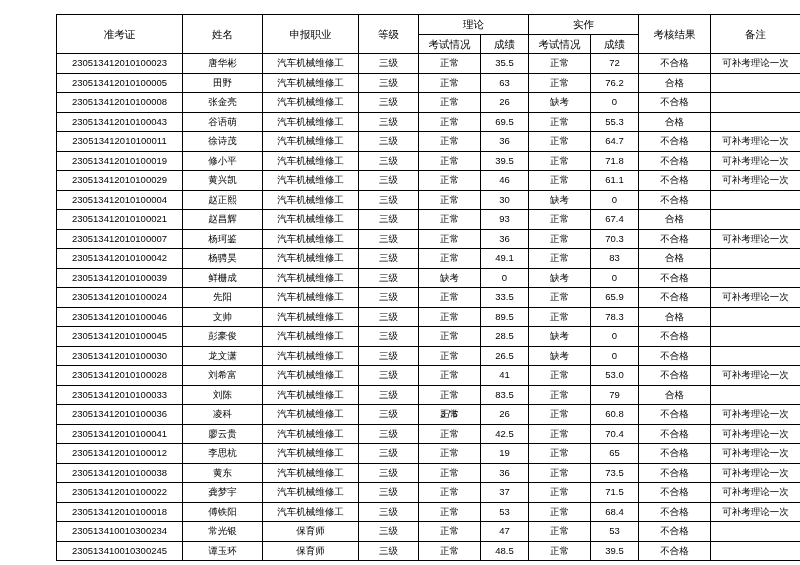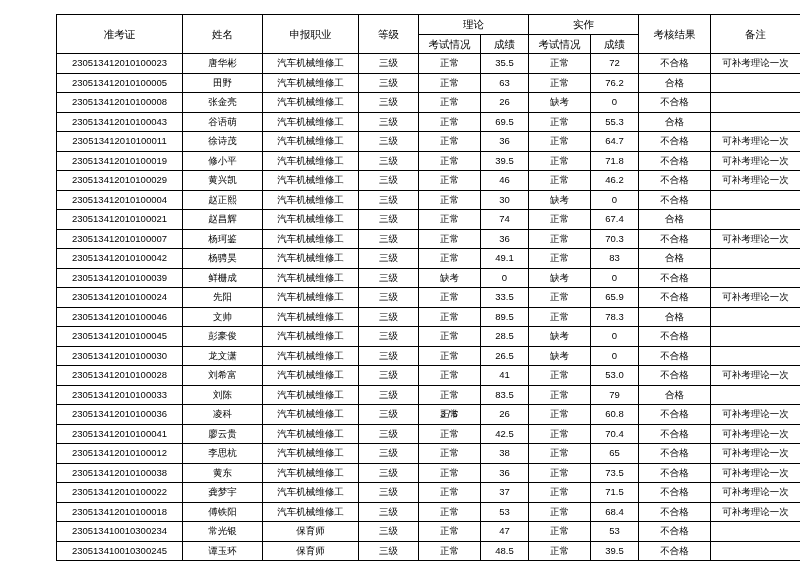--- a/index.html
+++ b/index.html
@@ -184,21 +184,21 @@
           <td>可补考理论一次</td>
         </tr>
         <tr>
           <td>230513412010100029</td>
           <td>黄兴凯</td>
           <td>汽车机械维修工</td>
           <td>三级</td>
           <td>正常</td>
           <td>46</td>
           <td>正常</td>
-          <td>46.2</td>
+          <td>61.1</td>
           <td>不合格</td>
           <td>可补考理论一次</td>
         </tr>
         <tr>
           <td>230513412010100004</td>
           <td>赵正熙</td>
           <td>汽车机械维修工</td>
           <td>三级</td>
           <td>正常</td>
           <td>30</td>
@@ -206,21 +206,21 @@
           <td>0</td>
           <td>不合格</td>
           <td></td>
         </tr>
         <tr>
           <td>230513412010100021</td>
           <td>赵昌辉</td>
           <td>汽车机械维修工</td>
           <td>三级</td>
           <td>正常</td>
-          <td>74</td>
+          <td>93</td>
           <td>正常</td>
           <td>67.4</td>
           <td>合格</td>
           <td></td>
         </tr>
         <tr>
           <td>230513412010100007</td>
           <td>杨珂鉴</td>
           <td>汽车机械维修工</td>
           <td>三级</td>
@@ -350,21 +350,21 @@
           <td>70.4</td>
           <td>不合格</td>
           <td>可补考理论一次</td>
         </tr>
         <tr>
           <td>230513412010100012</td>
           <td>李思杭</td>
           <td>汽车机械维修工</td>
           <td>三级</td>
           <td>正常</td>
-          <td>38</td>
+          <td>19</td>
           <td>正常</td>
           <td>65</td>
           <td>不合格</td>
           <td>可补考理论一次</td>
         </tr>
         <tr>
           <td>230513412010100038</td>
           <td>黄东</td>
           <td>汽车机械维修工</td>
           <td>三级</td>

